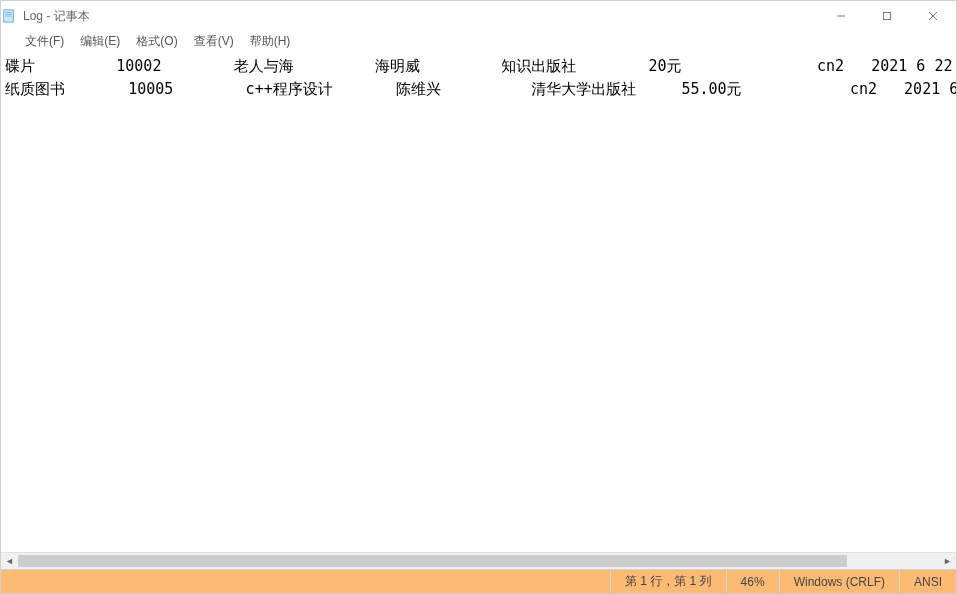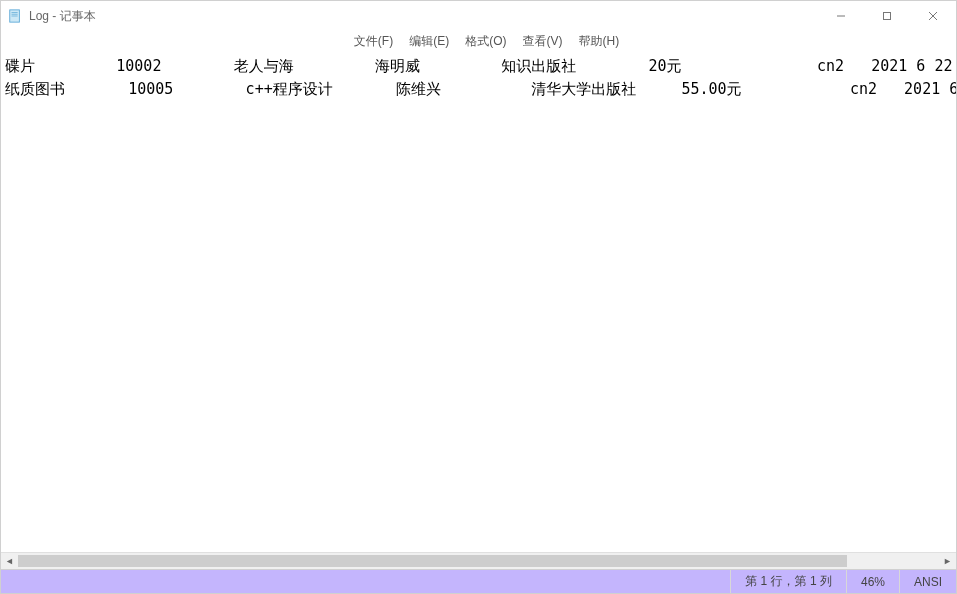--- a/index.html
+++ b/index.html
@@ -16,21 +16,20 @@
       display: flex;
       flex-direction: column;
       border: 1px solid #d0d0d0;
       overflow: hidden;
     }
     .titlebar {
       height: 30px;
       background: #ffffff;
       display: flex;
       align-items: center;
-      padding-left: 6px;
       color: #666;
       font-size: 12px;
     }
     .titlebar .icon {
       width: 16px;
       height: 16px;
       margin-right: 6px;
       display: inline-flex;
       align-items: center;
       justify-content: center;
@@ -60,21 +59,20 @@
       cursor: default;
     }
     .menubar {
       height: 22px;
       display: flex;
       align-items: center;
       padding-left: 16px;
       font-size: 12px;
       color: #555;
       border-bottom: 1px solid transparent;
-      justify-content: center;
     }
     .menuitem {
       padding: 2px 8px;
       cursor: default;
     }
     .content-wrap {
       flex: 1;
       display: flex;
       flex-direction: column;
       overflow: hidden;
@@ -115,21 +113,21 @@
       position: absolute;
       left: 0;
       top: 2px;
       bottom: 2px;
       width: 90%;
       background: #cdcdcd;
       border-radius: 0;
     }
     .statusbar {
       height: 24px;
-      background: #c4b5fd;
+      background: #fdba74;
       border-top: 1px solid #d0d0d0;
       display: flex;
       align-items: stretch;
       font-size: 12px;
       color: #444;
     }
     .statusbar .cell {
       border-left: 1px solid #d8d8d8;
       padding: 0 14px;
       display: flex;
@@ -194,14 +192,15 @@
       <div class="thumb"></div>
     </div>
     <div class="arrow">►</div>
   </div>
 </div>
 
 <div class="statusbar">
   <div class="spacer cell first"></div>
   <div class="cell">第 1 行，第 1 列</div>
   <div class="cell">46%</div>
+  <div class="cell">Windows (CRLF)</div>
   <div class="cell">ANSI</div>
 </div>
 
 </body></html>

